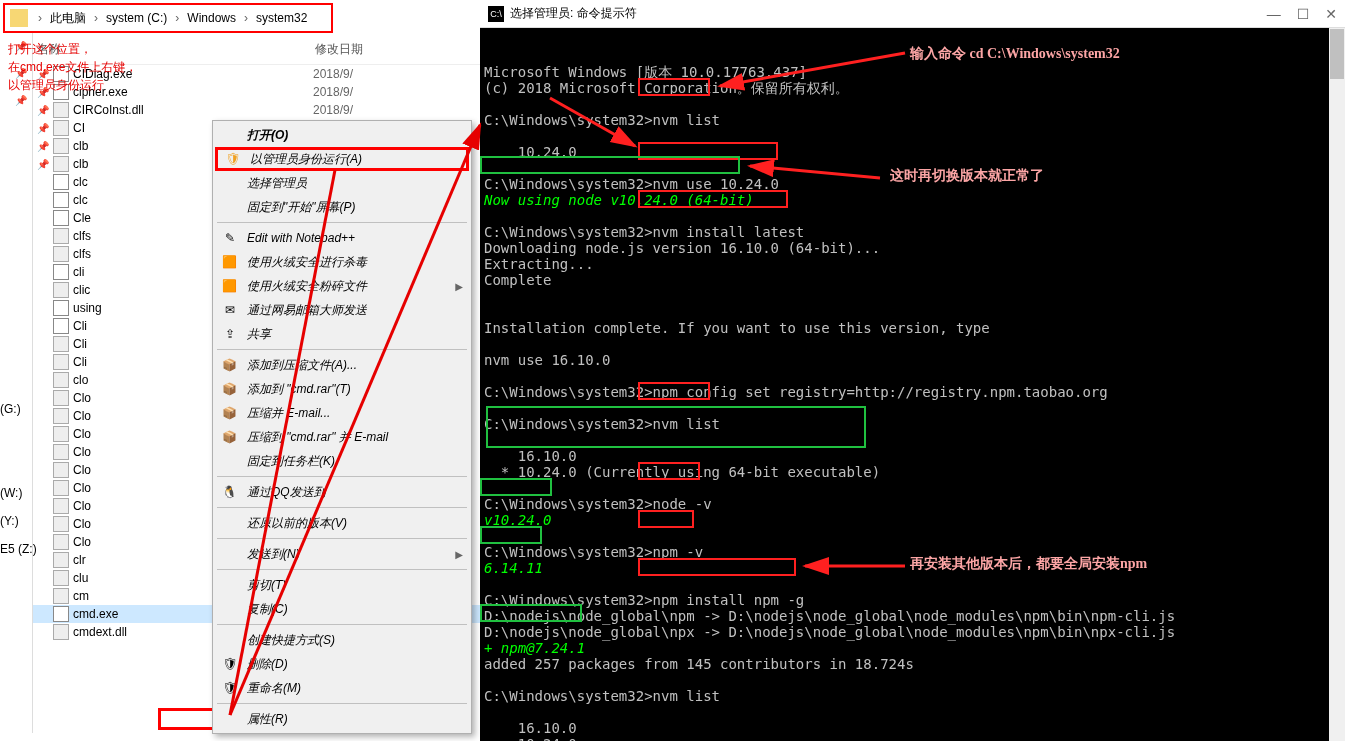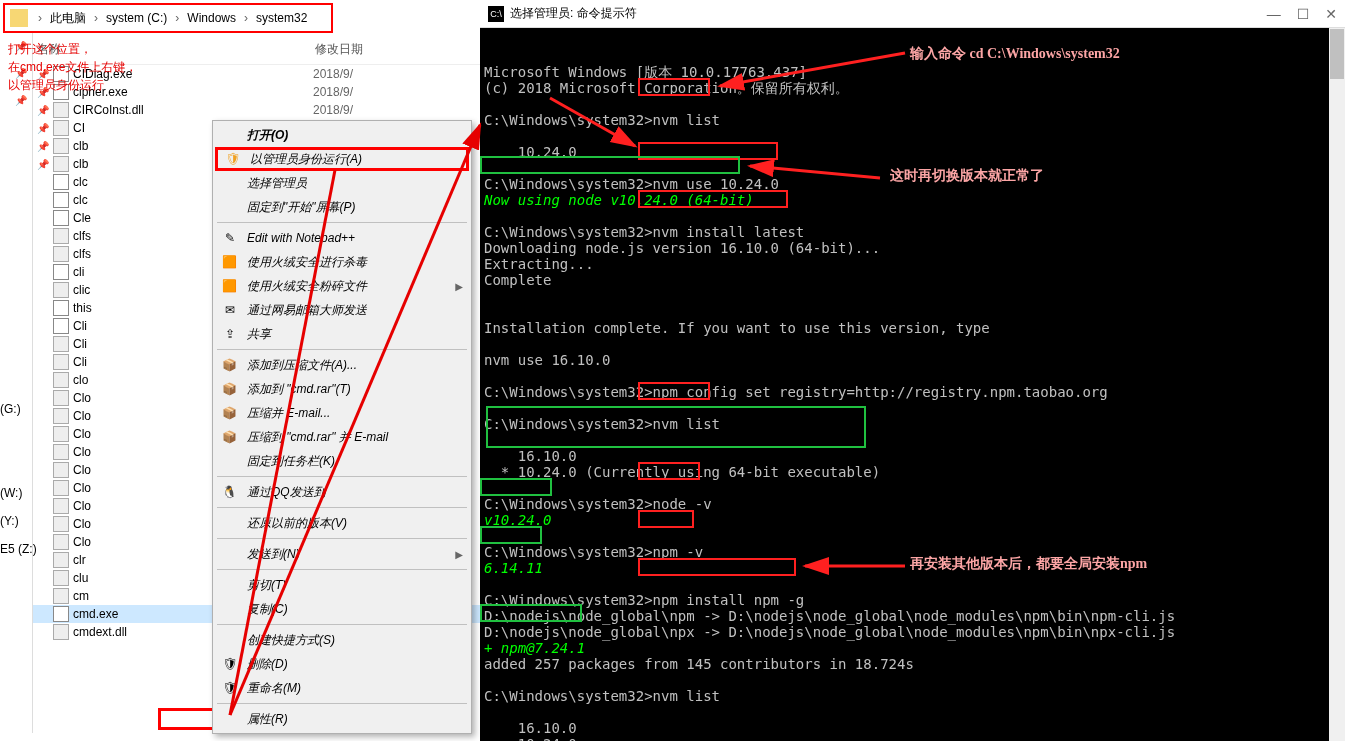--- a/index.html
+++ b/index.html
@@ -156,21 +156,21 @@
           </div>
           <div class="file-row">
             <span class="pin"></span>
     <span class="ico ico-dll"></span>
     <span class="fname">clic</span>
     <span class="fdate"></span>
           </div>
           <div class="file-row">
             <span class="pin"></span>
     <span class="ico ico-exe"></span>
-    <span class="fname">this</span>
+    <span class="fname">using</span>
     <span class="fdate"></span>
           </div>
           <div class="file-row">
             <span class="pin"></span>
     <span class="ico ico-exe"></span>
     <span class="fname">Cli</span>
     <span class="fdate"></span>
           </div>
           <div class="file-row">
             <span class="pin"></span>

